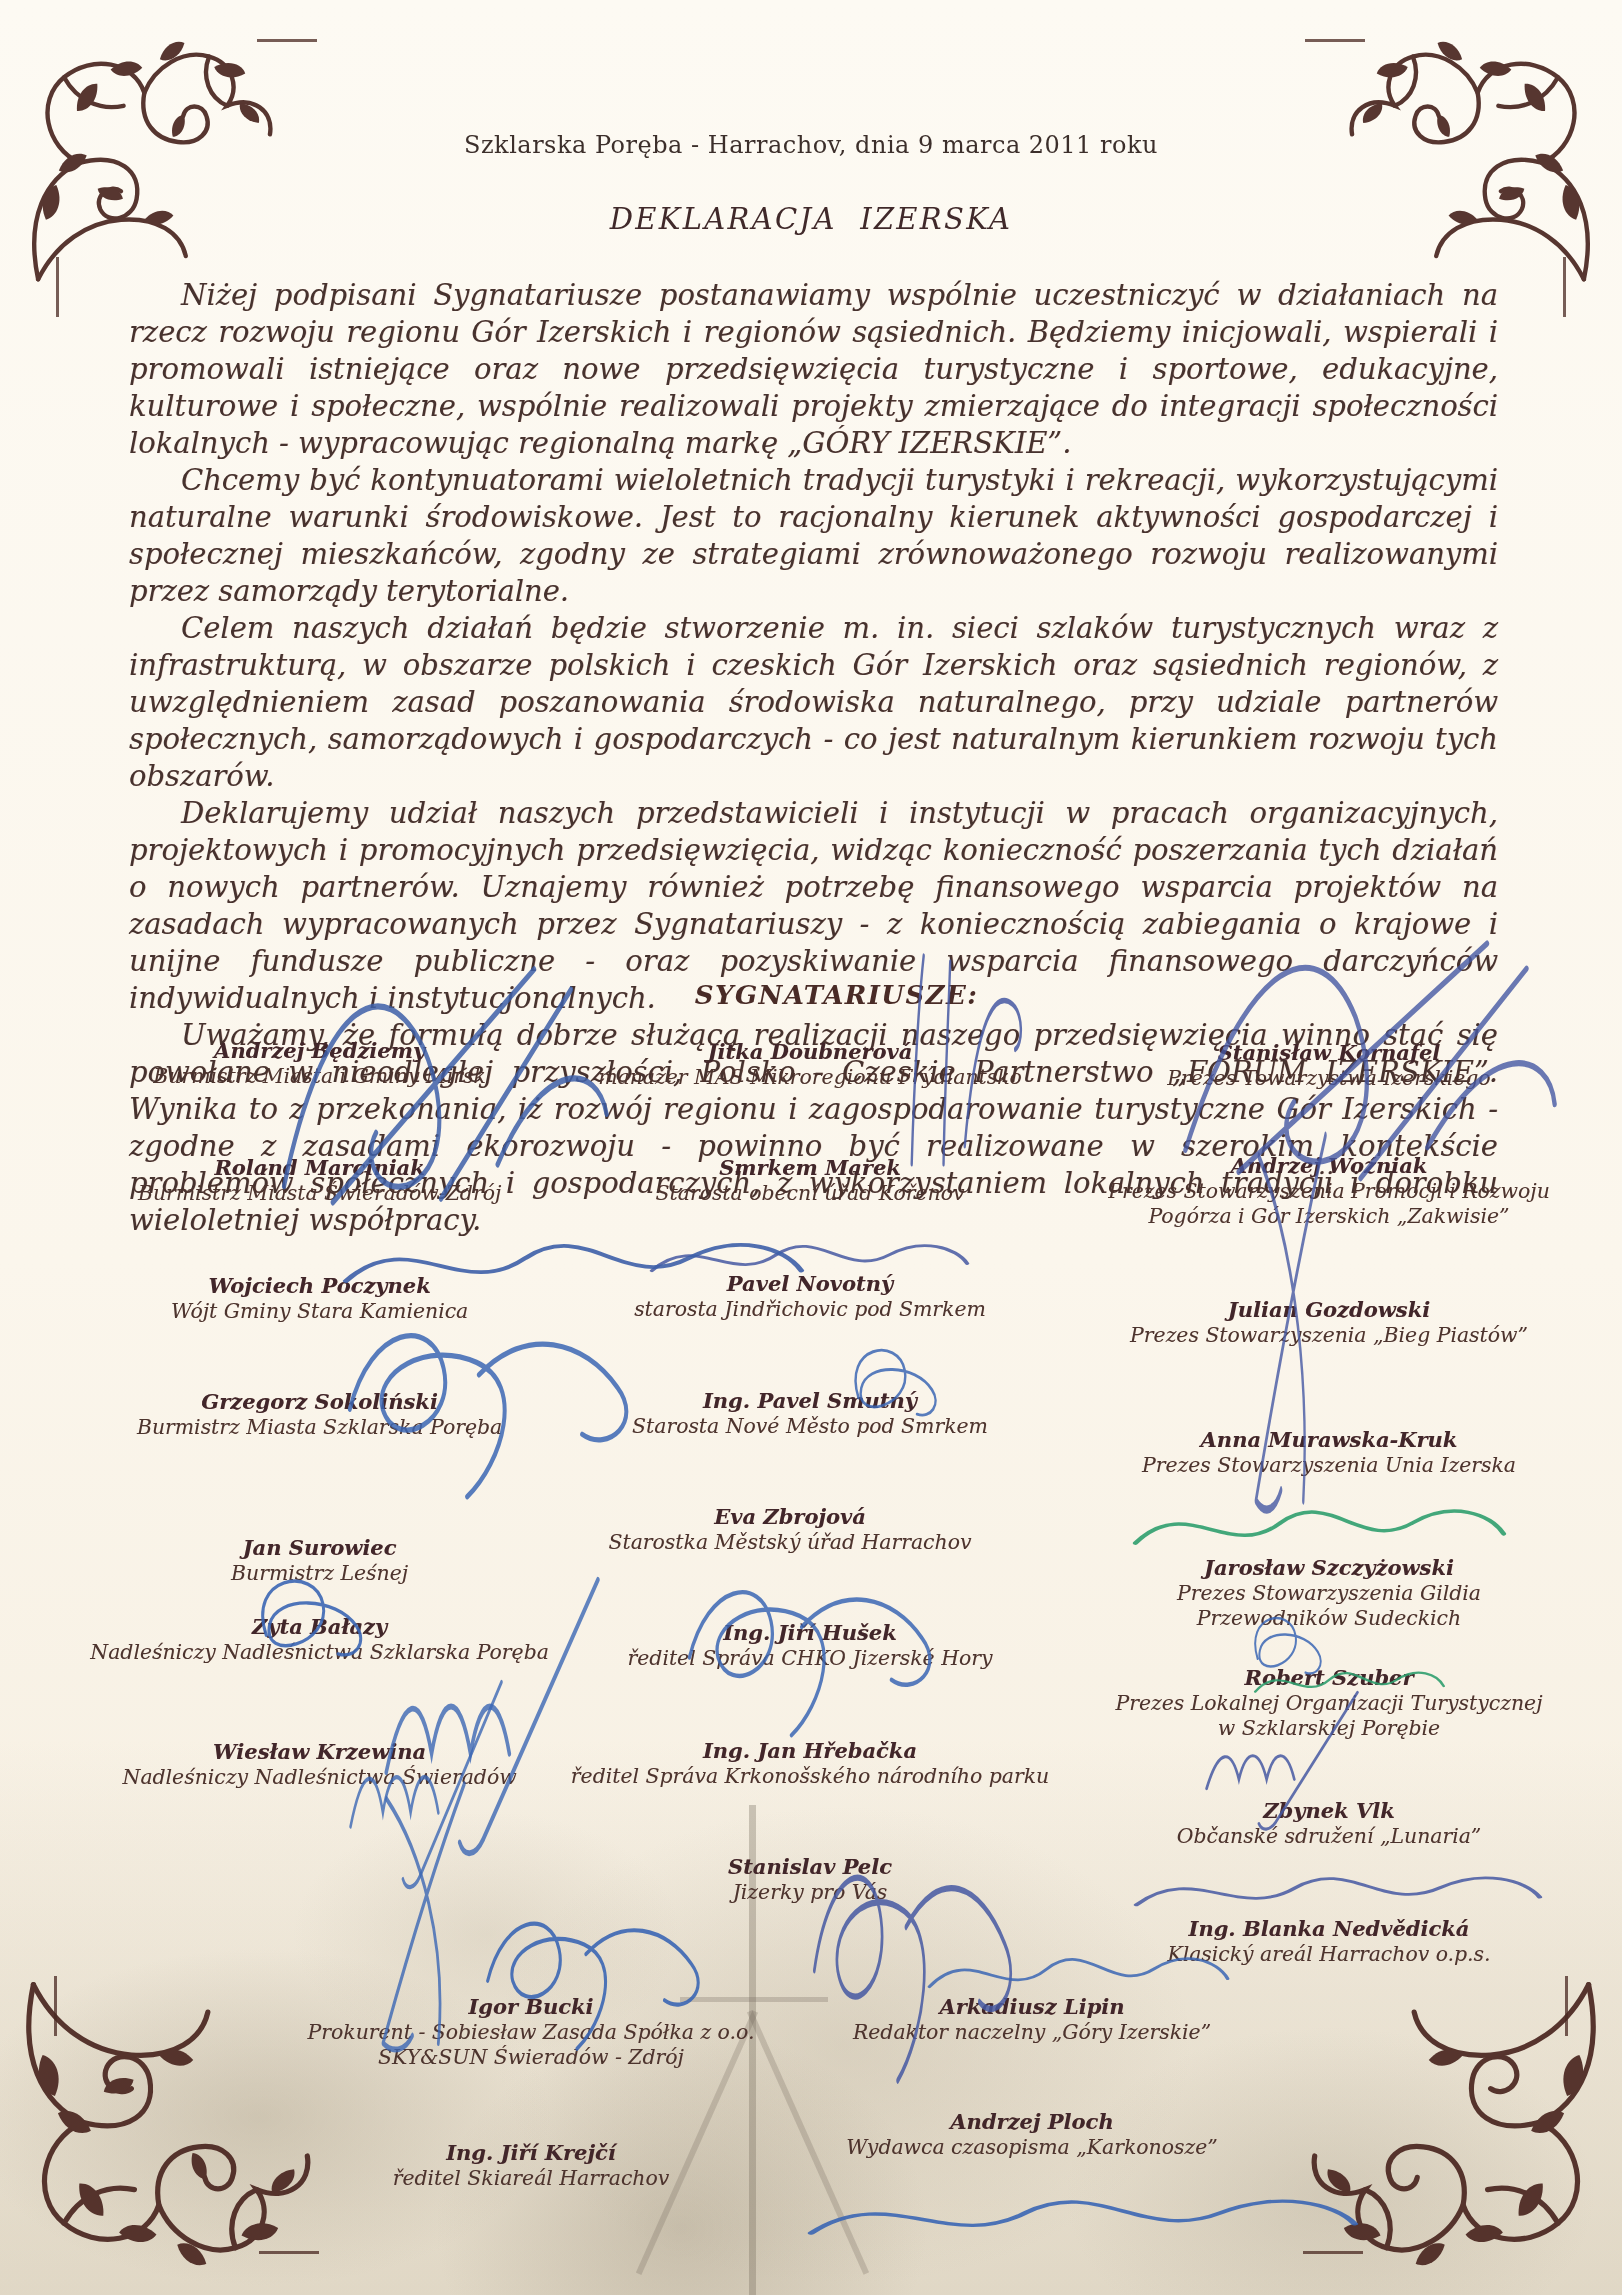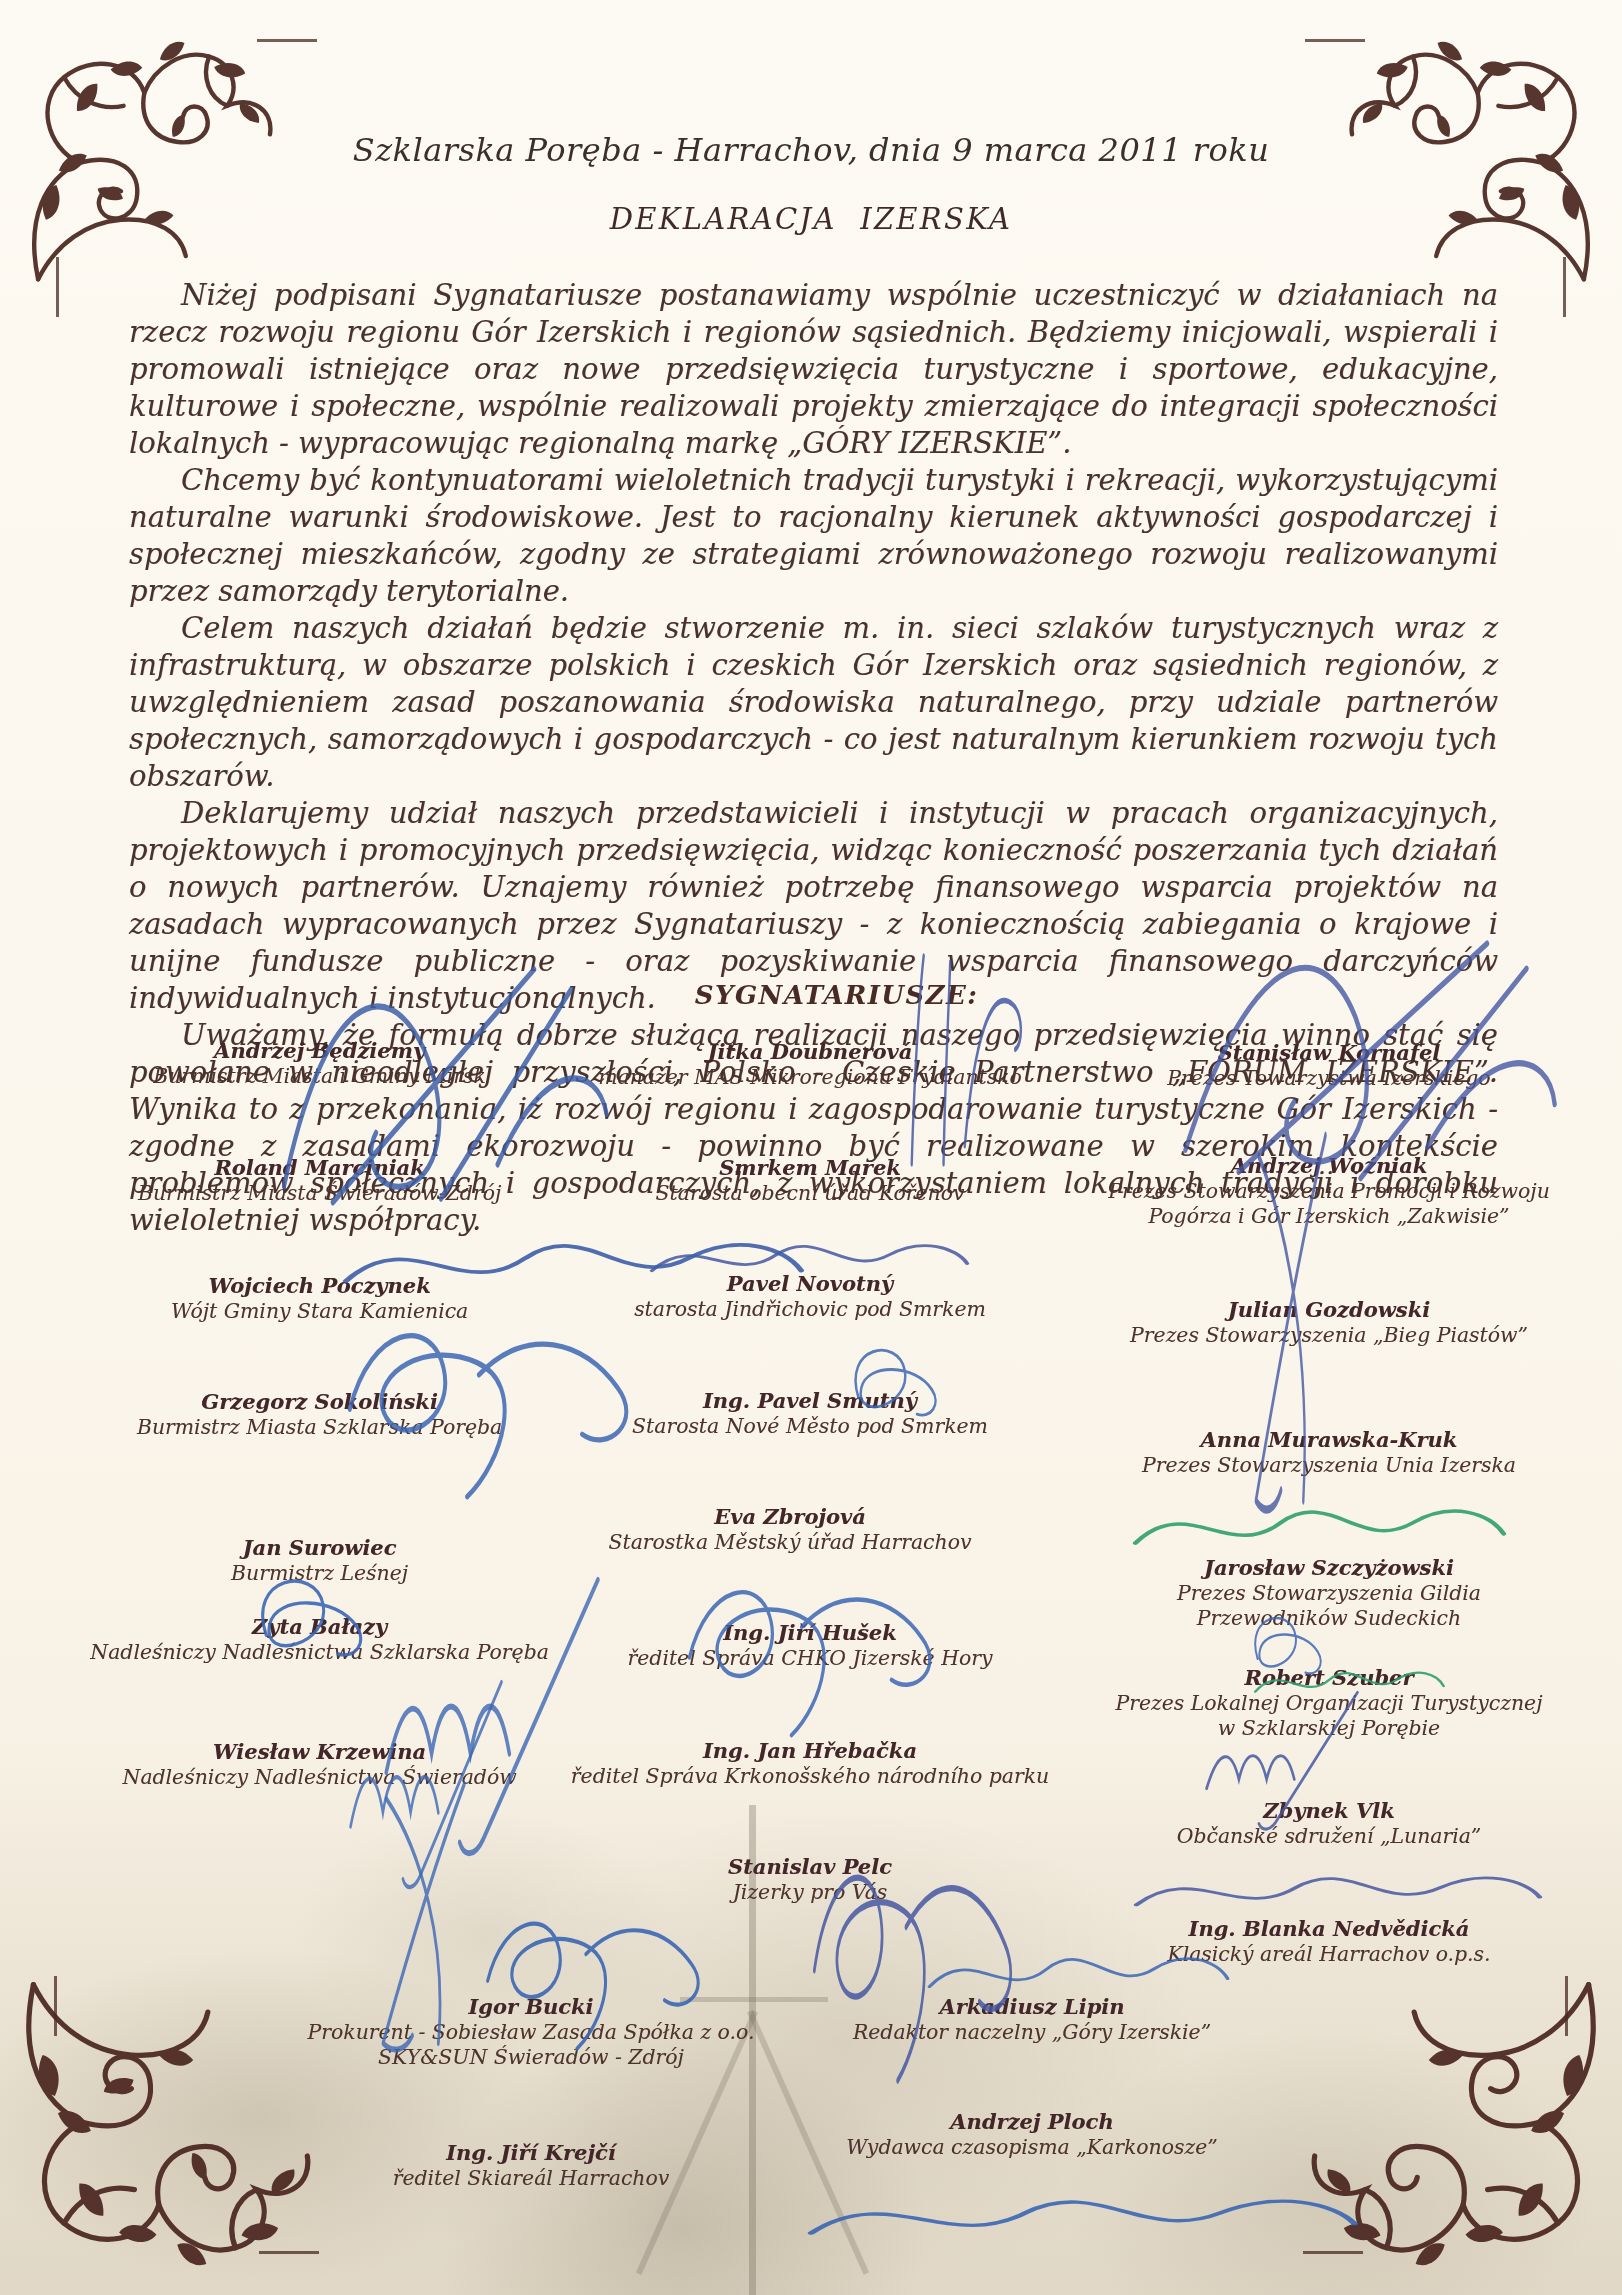--- a/index.html
+++ b/index.html
@@ -5,21 +5,21 @@
   html,body{margin:0;padding:0;}
   body{
     width:1622px;height:2295px;position:relative;overflow:hidden;
     font-family:"DejaVu Serif","Liberation Serif",serif;
     background:linear-gradient(180deg,#fdfaf3 0%,#fbf6ec 55%,#f4ecdd 100%);
   }
   .page{position:absolute;inset:0;}
   
   .dateline{
     position:absolute;left:0;top:131px;width:100%;text-align:center;
-    font-style:italic;font-size:32px;color:#3c2f2b;letter-spacing:0.5px;
+    font-size:24px;color:#3c2f2b;letter-spacing:0.5px;
   }
   .doc-title{
     position:absolute;left:0;top:202px;width:100%;text-align:center;
     font-style:italic;font-size:29px;color:#40292a;letter-spacing:2.3px;word-spacing:12px;
   }
   
   .body-text{
     position:absolute;left:129px;top:277px;width:1369px;
     font-style:italic;font-size:29px;line-height:37px;color:#46322e;
     text-align:justify;

